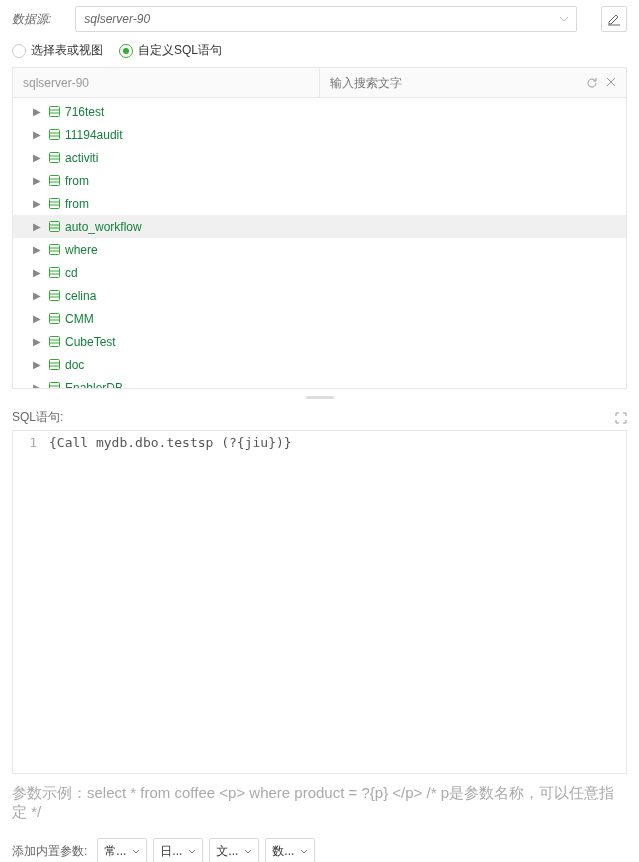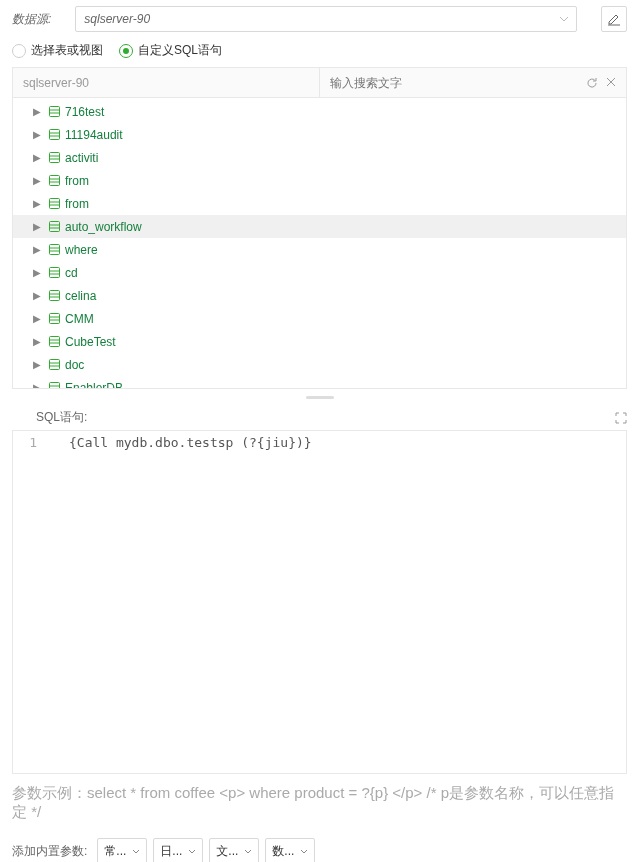--- a/index.html
+++ b/index.html
@@ -24,24 +24,24 @@
 .tree-body { height: 290px; overflow-y: auto; padding: 2px 0; }
 .tree-item { display: flex; align-items: center; height: 23px; padding-left: 20px; cursor: pointer; gap: 4px; }
 .tree-item:hover, .tree-item.hover { background: #f0f0f0; }
 .caret { width: 10px; color: #888; font-size: 10px; }
 .db-icon { width: 14px; height: 14px; display: flex; align-items: center; justify-content: center; }
 .db-icon svg { display: block; }
 .tree-label { color: #15803d; }
 .handle { height: 8px; display: flex; align-items: center; justify-content: center; margin: 4px 0; }
 .handle-bar { width: 28px; height: 3px; background: #ddd; border-radius: 2px; }
 .sql-section { padding: 0 12px; }
-.sql-header { display: flex; justify-content: space-between; align-items: center; padding: 4px 0; color: #666; margin-left: 24px; }
+.sql-header { display: flex; justify-content: space-between; align-items: center; padding: 4px 0; color: #666; }
 .sql-editor { border: 1px solid #e8e8e8; height: 344px; display: flex; font-family: Consolas, monospace; font-size: 13px; background: #fff; }
 .gutter { width: 30px; background: #fff; color: #aaa; text-align: right; padding: 4px 6px 0 0; border-right: 0px solid #eee; }
-.code-area { flex: 1; padding: 4px 6px; color: #555; white-space: pre; margin-left: 20px; }
+.code-area { flex: 1; padding: 4px 6px; color: #555; white-space: pre; }
 .hint { padding: 10px 12px; color: #aaa; font-size: 15px; }
 .param-row { display: flex; align-items: center; gap: 10px; padding: 6px 12px; text-align: right; }
 .small-select { height: 26px; border: 1px solid #d9d9d9; border-radius: 2px; padding: 0 6px; display: flex; align-items: center; gap: 4px; cursor: pointer; background: #fff; min-width: 50px; justify-content: space-between; }
 .small-select .txt { max-width: 26px; overflow: hidden; text-overflow: ellipsis; white-space: nowrap; }
 .footer { display: flex; justify-content: space-between; align-items: center; padding: 14px 12px; }
 svg { display: block; }
 </style>
 </head>
 <body>
 

